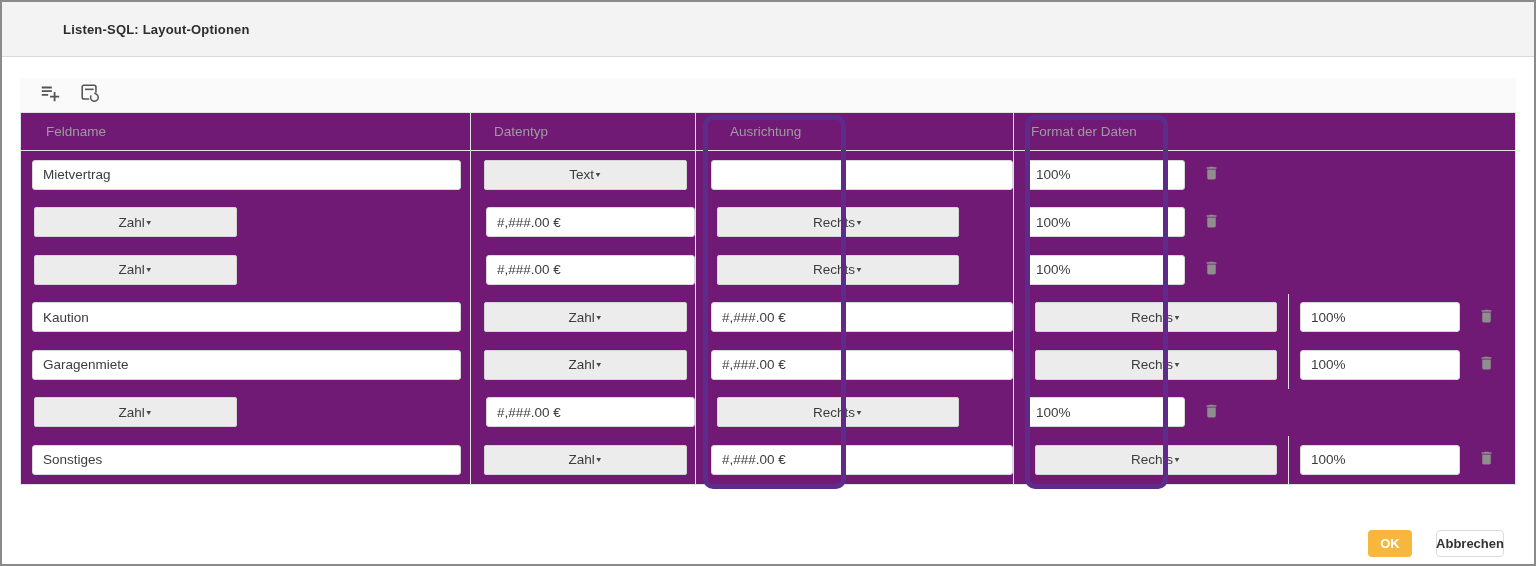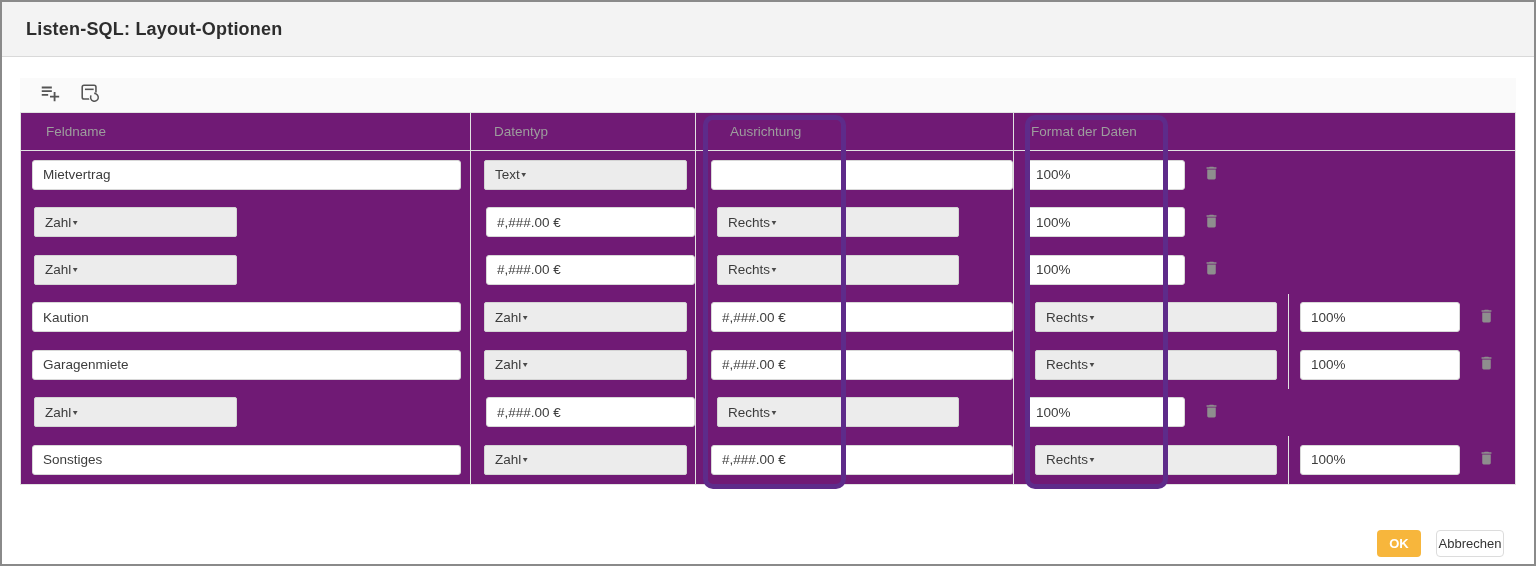--- a/index.html
+++ b/index.html
@@ -15,22 +15,23 @@
   }
 
   .titlebar {
     height: 55px;
     background: #f3f3f3;
     border-bottom: 1px solid #d9d9d9;
     display: flex; align-items: center;
     padding: 0 24px;
   }
   .titlebar h1 {
-    font-size: 18px; font-weight: bold; color: #2d2d2d;
+    font-size: 13px; font-weight: bold; color: #2d2d2d;
     letter-spacing: 0.2px;
+    margin-left: 37px;
   }
 
   .toolbar {
     margin: 21px 18px 0 18px;
     height: 34px;
     background: #fafafa;
     display: flex; align-items: center;
     padding-left: 18px; gap: 16px;
   }
   .tool-btn {
@@ -82,21 +83,21 @@
   }
   .w-feld { width: 429px; }
   .w-format { width: 303px; }
   .w-breite { width: 160px; }
 
   .select {
     height: 30px;
     background: #ececec;
     border: 1px solid #d4d4d4;
     border-radius: 2px;
-    display: flex; align-items: center; justify-content: flex-start;
+    display: flex; align-items: center; justify-content: center;
     padding: 0 10px;
     font-size: 13.5px; color: #3c3c3c;
     cursor: pointer;
   }
   .w-datentyp { width: 203px; }
   .w-ausricht { width: 242px; }
   .select .arrow { font-size: 8px; color: #4a4a4a; transform: scaleY(0.85); }
 
   .delete-btn {
     margin-left: 15px;
@@ -114,41 +115,42 @@
     border-radius: 10px;
     pointer-events: none;
     z-index: 5;
   }
   .hl-format { left: 701px; }
   .hl-ausricht { left: 1023px; }
 
   .footer {
     position: absolute;
     right: 30px; bottom: 7px;
-    display: flex; gap: 15px; align-items: center;
+    display: flex; gap: 24px; align-items: center;
   }
   .btn {
     height: 27px;
     border-radius: 4px;
     font-size: 13px;
     font-family: "Liberation Sans", sans-serif;
     cursor: pointer;
     display: flex; align-items: center; justify-content: center;
   }
   .btn-ok {
     width: 44px;
     background: #f7b63c;
     color: #ffffff; font-weight: bold;
     border: none;
   }
   .btn-cancel {
     width: 68px;
     background: #ffffff;
     color: #333333;
     border: 1px solid #dcdcdc;
+    font-weight: bold;
   }
 </style>
 </head>
 <body>
 
 <div class="window">
 
   <div class="titlebar">
     <h1>Listen-SQL: Layout-Optionen</h1>
   </div>

